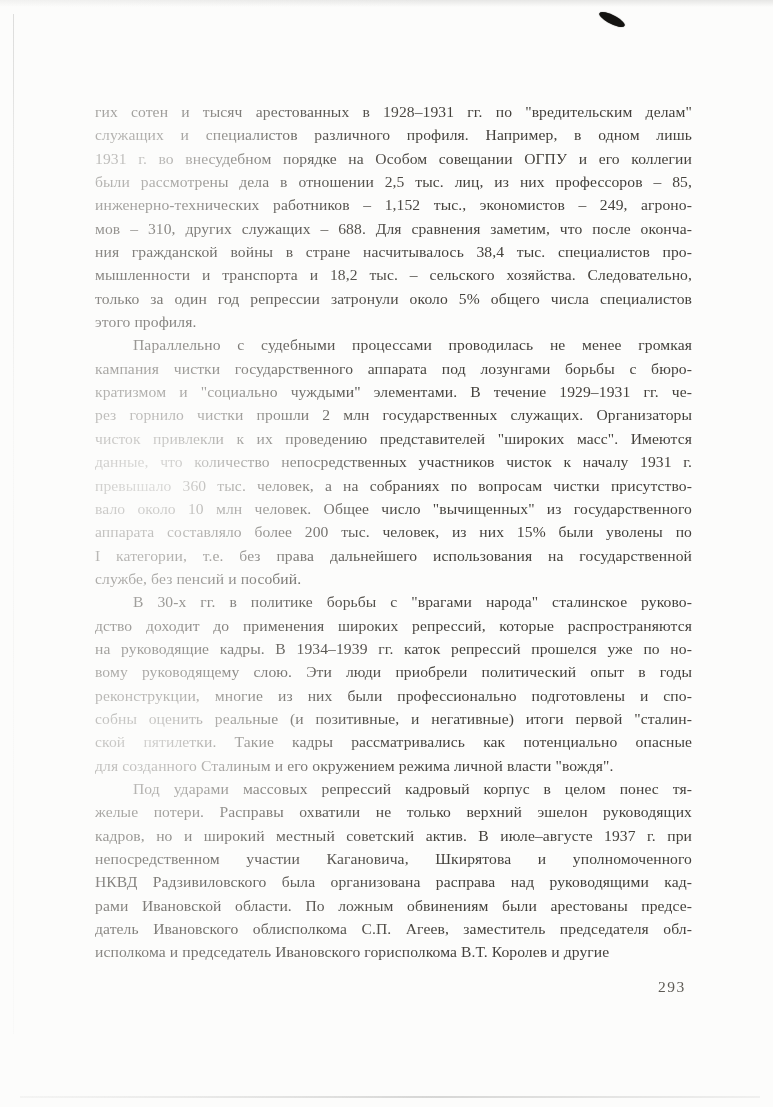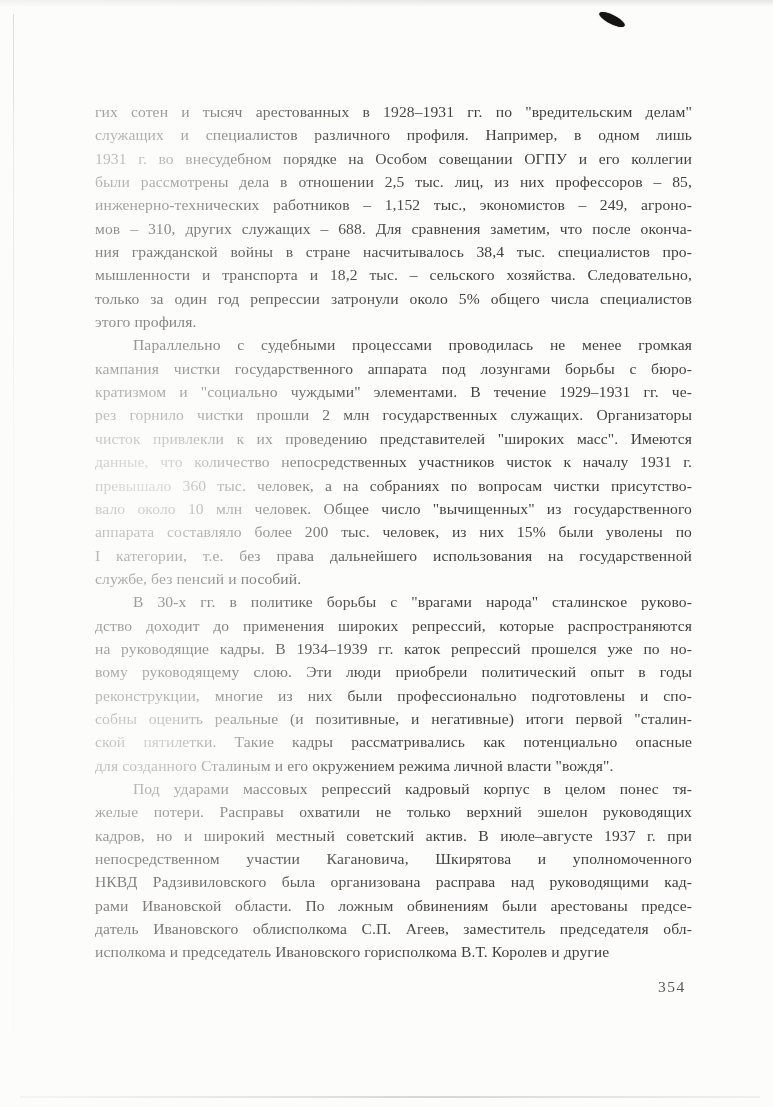--- a/index.html
+++ b/index.html
@@ -140,14 +140,14 @@
         <div class="line">желые потери. Расправы охватили не только верхний эшелон руководящих</div>
         <div class="line">кадров, но и широкий местный советский актив. В июле–августе 1937 г. при</div>
         <div class="line">непосредственном участии Кагановича, Шкирятова и уполномоченного</div>
         <div class="line">НКВД Радзивиловского была организована расправа над руководящими кад-</div>
         <div class="line">рами Ивановской области. По ложным обвинениям были арестованы предсе-</div>
         <div class="line">датель Ивановского облисполкома С.П. Агеев, заместитель председателя обл-</div>
         <div class="line para-end">исполкома и председатель Ивановского горисполкома В.Т. Королев и другие</div>
       </div>
     </div>
   <div class="fade-overlay"></div>
-  <div class="page-number">354</div>
+  <div class="page-number">293</div>
 </div>
 
 </body></html>

